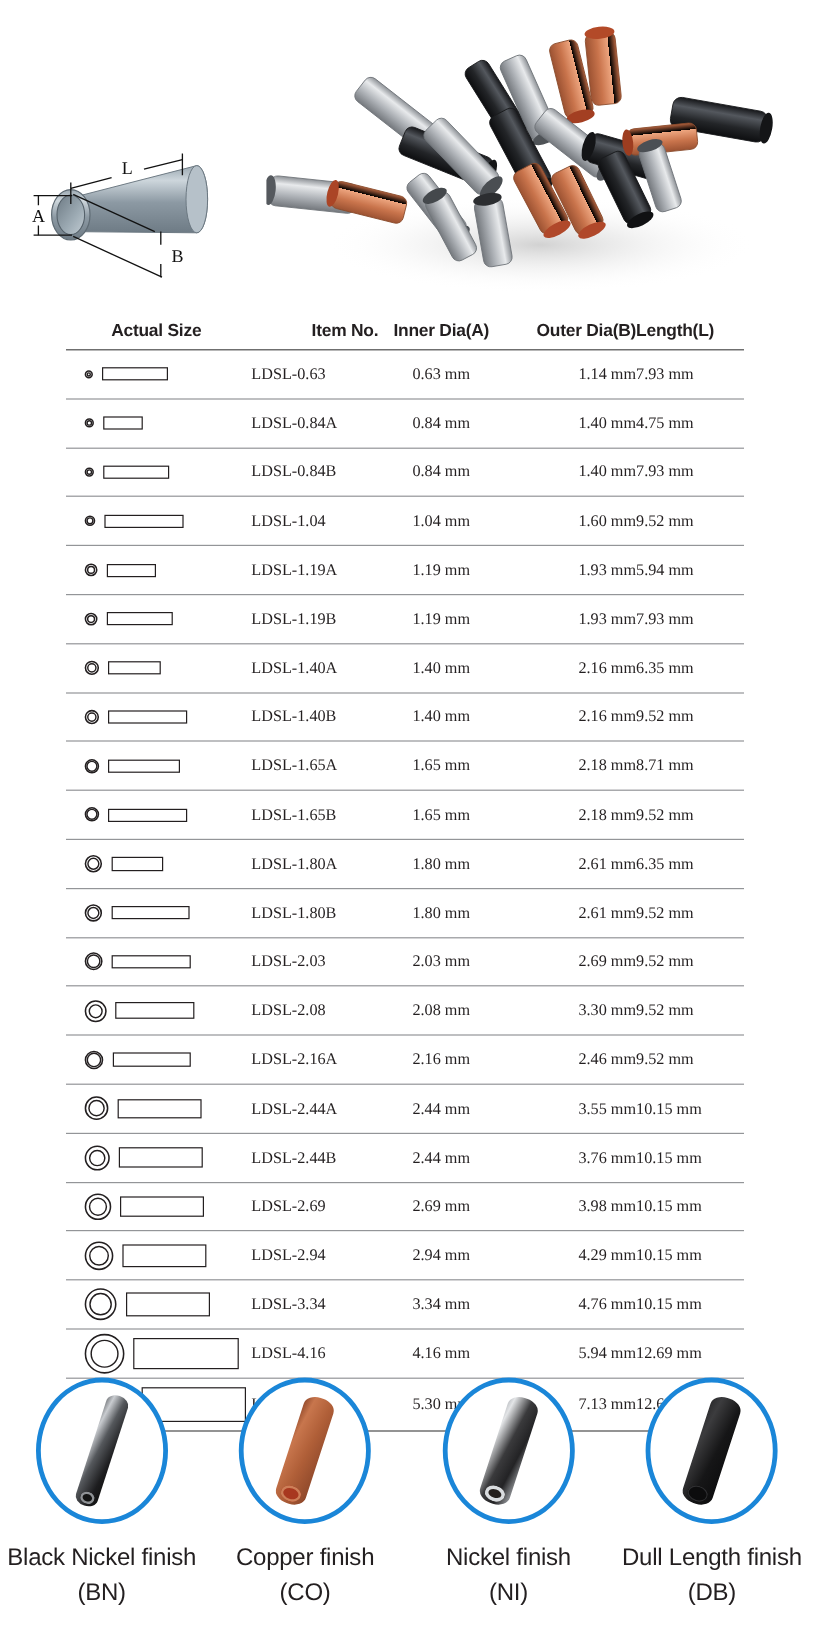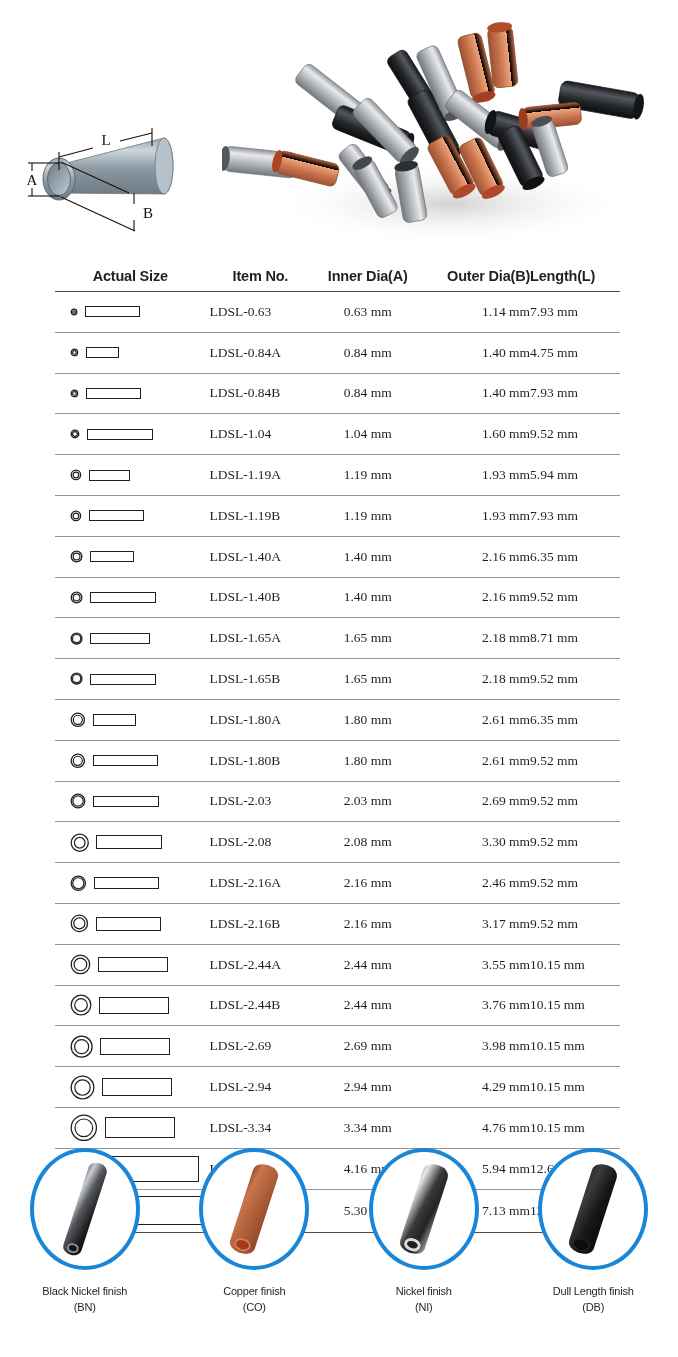--- a/index.html
+++ b/index.html
@@ -45,21 +45,21 @@
     padding: 0;
   }
   .spec-table tr:last-child td { border-bottom: 1.4px solid #4d4d4d; }
 
   th.c-size, td.c-size { width: 150px; }
   th.c-item, td.c-item { width: 110px; text-align:left; padding-left:4px; }
   th.c-ina,  td.c-ina  { width: 105px; text-align:center; }
   th.c-outa, td.c-outa { width: 110px; text-align:right; }
   th.c-len,  td.c-len  { width: 90px;  text-align:left; padding-right:4px; }
 
-  th.c-item { text-align:center; padding-left:0; }
+  th.c-item { text-align:right; padding-left:0; }
 
   
   .size-cell { display:flex; align-items:center; gap:6px; padding-left:14px; }
   .ring { flex:0 0 auto; }
   .barbox {
     border:1.2px solid #231f20;
     background:#fff;
     flex:0 0 auto;
   }
 
@@ -104,21 +104,21 @@
   .t-co  { background: linear-gradient(100deg,#8e4628 0%,#c8764d 20%,#b05f38 55%,#8d472a 100%); }
   .t-co::after  { background:#a8381f; box-shadow: inset 0 0 0 2px #cd7f58; }
   .t-ni  { background: linear-gradient(100deg,#b9bcc0 0%,#e3e5e7 12%,#3a3a3c 45%,#232325 72%,#9ea1a5 100%); }
   .t-ni::after  { background:#241f1d; box-shadow: inset 0 0 0 3px #d9dcdf; }
   .t-db  { background: linear-gradient(100deg,#2a2a2c 0%,#3c3c3e 20%,#161617 60%,#0d0d0e 100%); }
   .t-db::after  { background:#0c0c0d; box-shadow: inset 0 0 0 1px #2e2e30; }
 
   .finish-label {
     margin-top:14px;
     font-family:"Liberation Sans", sans-serif;
-    font-size:11px;
+    font-size:20px;
     color:#231f20;
     text-align:center;
     line-height:1.45;
     letter-spacing:-0.2px;
     white-space:nowrap;
   }
   .finish-code { display:block; }
 </style>
 </head>
 <body>
@@ -530,35 +530,20 @@
           </div>
         </td>
         <td class="c-item">LDSL-2.16A</td>
         <td class="c-ina">2.16 mm</td>
         <td class="c-outa">2.46 mm</td>
         <td class="c-len">9.52 mm</td>
       </tr>
       <tr>
         <td class="c-size">
           <div class="size-cell">
-            <svg width="20.752" height="20.752" class="ring">
-              <circle cx="10.376" cy="10.376" r="8.176" fill="#fff" stroke="#231f20" stroke-width="1.3"></circle>
-              <circle cx="10.376" cy="10.376" r="5.548" fill="#fff" stroke="#231f20" stroke-width="1.2"></circle>
-            </svg>
-            <div class="barbox" style="width: 65.688px; height: 13.8466px;"></div>
-          </div>
-        </td>
-        <td class="c-item">LDSL-2.16B</td>
-        <td class="c-ina">2.16 mm</td>
-        <td class="c-outa">3.17 mm</td>
-        <td class="c-len">9.52 mm</td>
-      </tr>
-      <tr>
-        <td class="c-size">
-          <div class="size-cell">
             <svg width="22.88" height="22.88" class="ring">
               <circle cx="11.44" cy="11.44" r="9.24" fill="#fff" stroke="#231f20" stroke-width="1.3"></circle>
               <circle cx="11.44" cy="11.44" r="6.332" fill="#fff" stroke="#231f20" stroke-width="1.2"></circle>
             </svg>
             <div class="barbox" style="width: 70.035px; height: 15.5064px;"></div>
           </div>
         </td>
         <td class="c-item">LDSL-2.44A</td>
         <td class="c-ina">2.44 mm</td>
         <td class="c-outa">3.55 mm</td>

